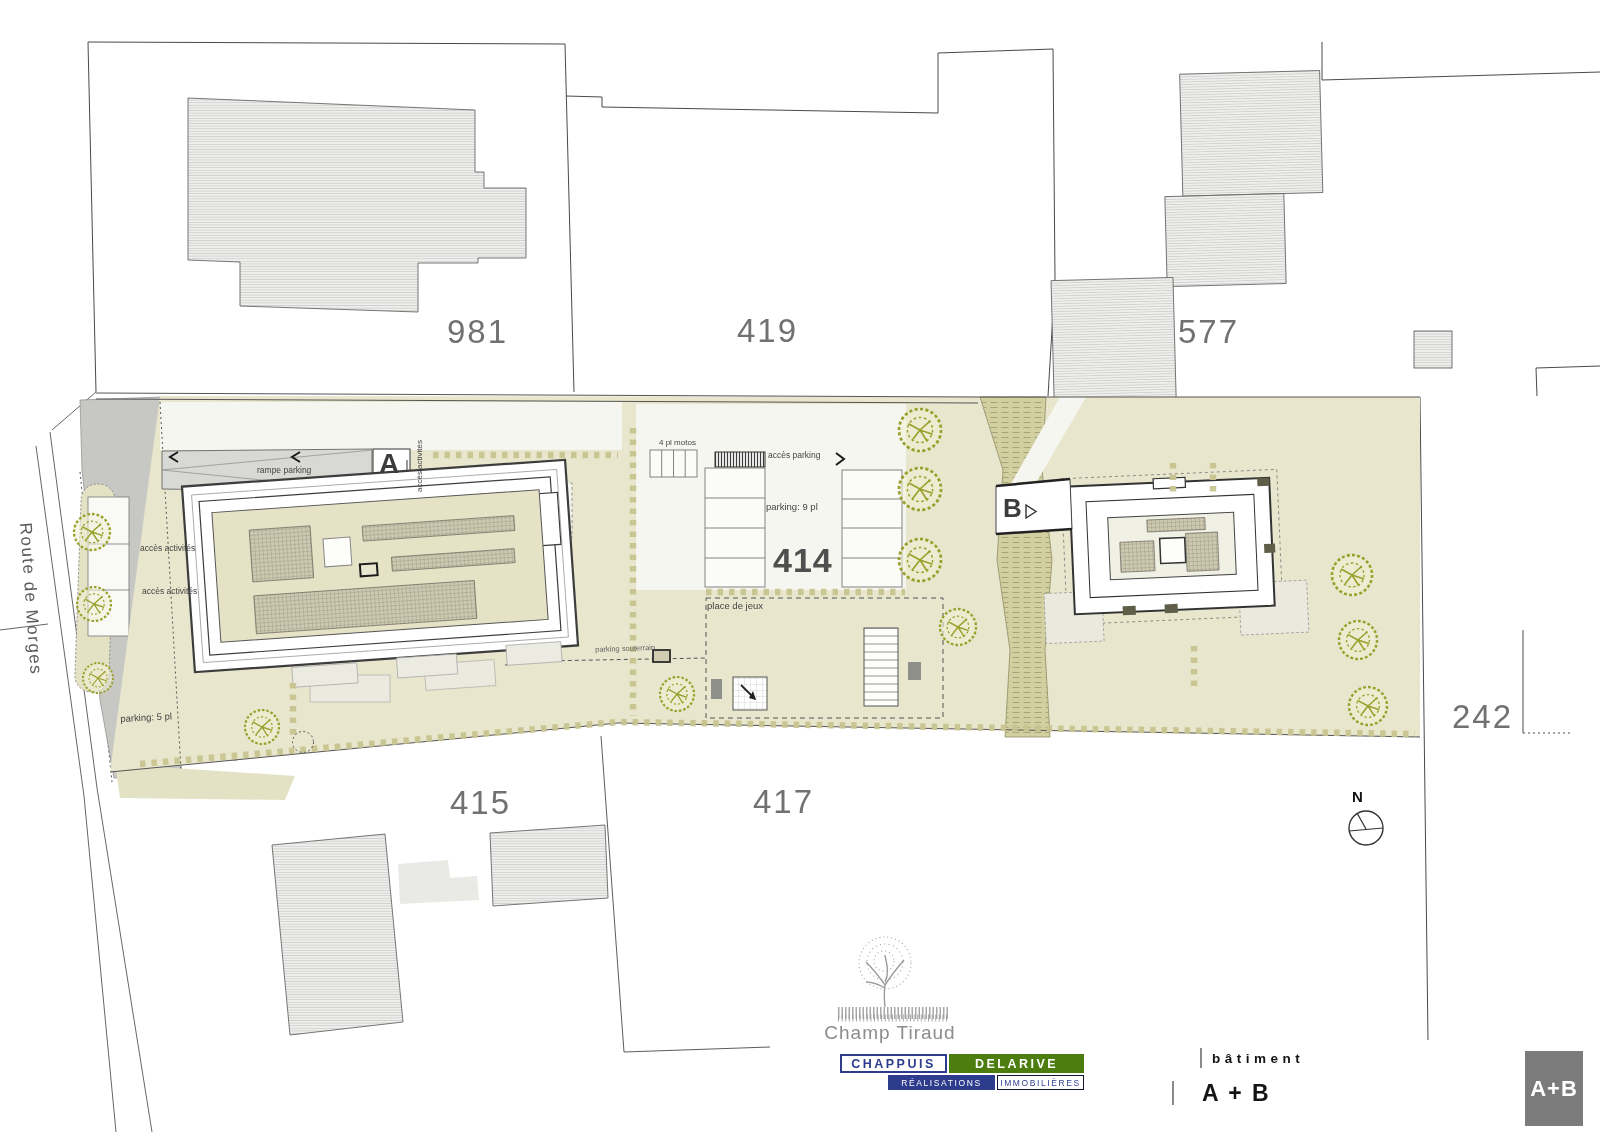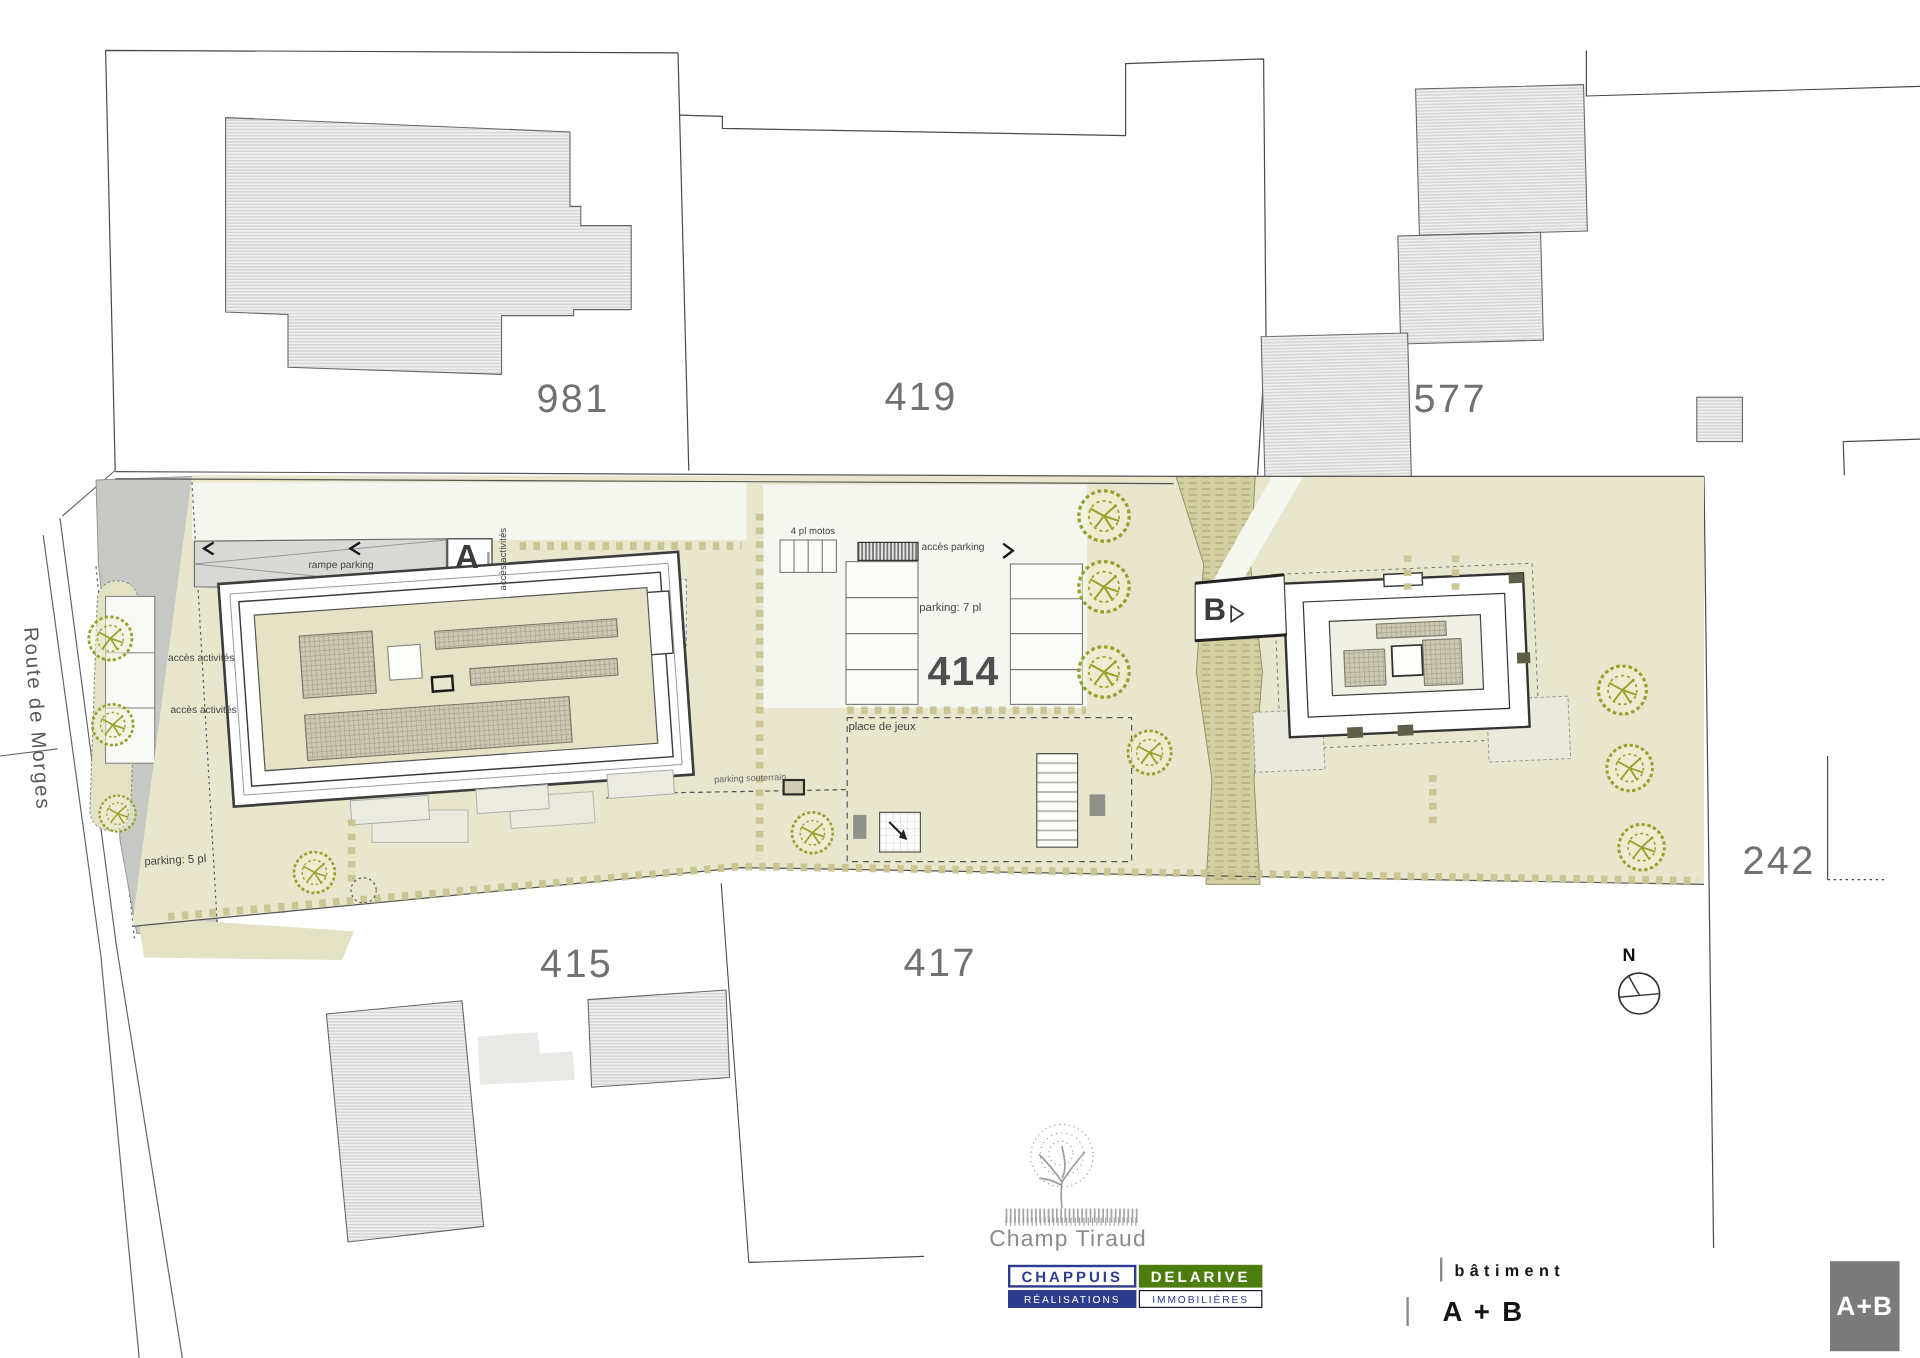--- a/index.html
+++ b/index.html
@@ -8,28 +8,28 @@
   .canvas svg{position:absolute;left:0;top:0;}
   .lbl{position:absolute;white-space:nowrap;transform-origin:0 0;color:#4a4a4a;
        font-family:"Liberation Sans",sans-serif;line-height:1;}
   .parcelnum{font-size:33px;color:#717171;letter-spacing:2px;font-weight:400;}
   .parcelmain{font-size:34px;color:#4f4f4f;letter-spacing:1px;font-weight:700;}
   .ann{font-size:9px;color:#444;}
   .bigmark{font-weight:700;color:#3c3c3c;}
   
   .champ{position:absolute;left:800px;top:1022px;width:180px;text-align:center;
          font-size:19px;color:#8c8c8c;letter-spacing:1px;}
-  .logo-co{position:absolute;left:840px;top:1054px;width:212px;border-radius:14px;}
+  .logo-co{position:absolute;left:840px;top:1054px;width:244px;border-radius:14px;}
   .logo-co .r1{display:flex;height:19px;gap:2px;}
   .logo-co .r2{display:flex;height:15px;gap:2px;margin-top:2px;}
   .logo-co div div{display:flex;align-items:center;justify-content:center;box-sizing:border-box;}
   .lc-chappuis{width:107px;background:#fff;border:2px solid #2e3c8e;color:#2e3c8e;
                font-weight:bold;font-size:12.5px;letter-spacing:2.5px;}
   .lc-delarive{flex:1;background:#4d7c0f;color:#fff;font-weight:bold;font-size:12.5px;letter-spacing:2.5px;}
-  .lc-real{width:107px;background:#2e3c8e;color:#fff;font-size:8.5px;letter-spacing:1.6px;}
+  .lc-real{width:107px;background:#2e3c8e;color:#fff;font-size:8.5px;letter-spacing:1.6px;margin-left:48px;}
   .lc-immo{flex:1;background:#fff;border:1px solid #0f172a;color:#2e3c8e;font-size:8.5px;letter-spacing:1.6px;}
   .tb{position:absolute;}
   .tb .line{display:flex;align-items:center;}
   .tbar{display:inline-block;width:2px;background:#8a8a8a;margin-right:10px;}
   .bat1{font-size:13.5px;font-weight:700;letter-spacing:4.5px;color:#141414;}
   .bat2{font-size:23px;font-weight:700;letter-spacing:2px;color:#141414;}
   .plan1{font-size:18.5px;color:#2f2f2f;letter-spacing:.5px;}
   .plan2a{font-size:10px;color:#333;}
   .plan2b{font-size:12.5px;font-weight:700;color:#111;margin-left:8px;}
   .ab-badge{position:absolute;left:1525px;top:1051px;width:58px;height:75px;background:#7b7b7b;
@@ -284,21 +284,21 @@
 <div class="lbl parcelnum" style="left:1452px;top:700px;">242</div>
 
 <div class="lbl ann" style="left:257px;top:466px;font-size:8.5px;">rampe parking</div>
 <div class="lbl bigmark" style="left:379px;top:450px;font-size:28px;">A</div>
 <div class="lbl ann" style="left:416px;top:492px;font-size:8px;transform:rotate(-90deg);">accès activités</div>
 <div class="lbl ann" style="left:140px;top:544px;font-size:8.5px;">accès activités</div>
 <div class="lbl ann" style="left:142px;top:587px;font-size:8.5px;">accès activités</div>
 <div class="lbl ann" style="left:120px;top:714px;font-size:9.5px;transform:rotate(-3deg);">parking: 5 pl</div>
 <div class="lbl ann" style="left:659px;top:439px;font-size:8px;">4 pl motos</div>
 <div class="lbl ann" style="left:768px;top:451px;font-size:8.5px;">accès parking</div>
-<div class="lbl ann" style="left:766px;top:502px;font-size:9.5px;">parking: 7 pl</div>
+<div class="lbl ann" style="left:766px;top:502px;font-size:9.5px;">parking: 9 pl</div>
 <div class="lbl ann" style="left:707px;top:601px;font-size:9.5px;">place de jeux</div>
 <div class="lbl ann" style="left:595px;top:646px;font-size:7.5px;color:#666;transform:rotate(-2deg);">parking souterrain</div>
 <div class="lbl bigmark" style="left:1003px;top:495px;font-size:26px;">B</div>
 <div class="lbl bigmark" style="left:1352px;top:789px;font-size:15px;color:#111;">N</div>
 
 <div class="champ">Champ Tiraud</div>
 
 <div class="logo-co">
   <div class="r1">
     <div class="lc-chappuis">CHAPPUIS</div>

